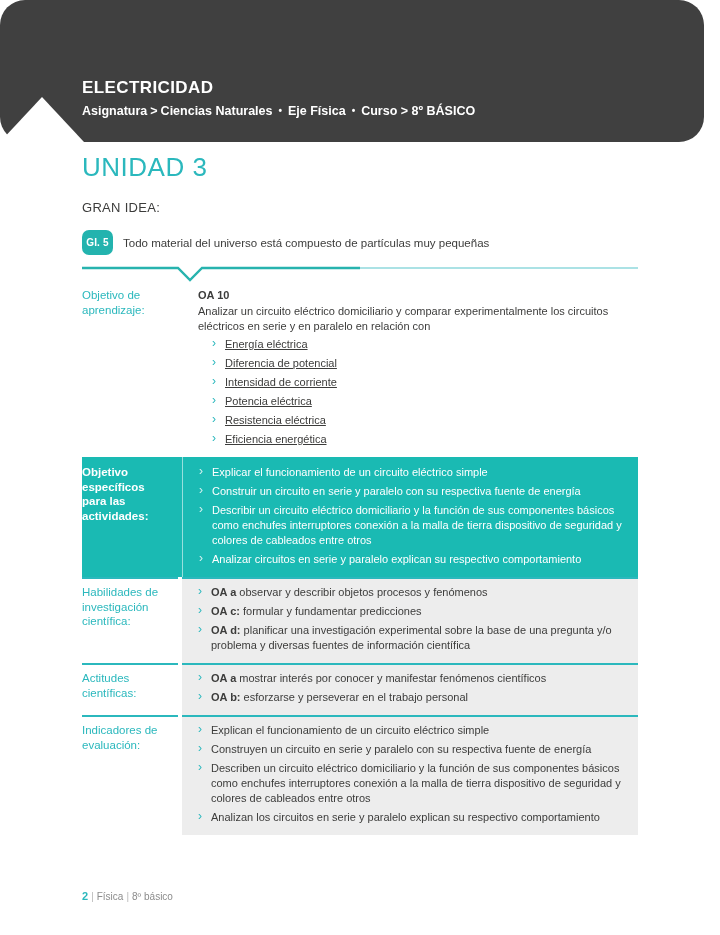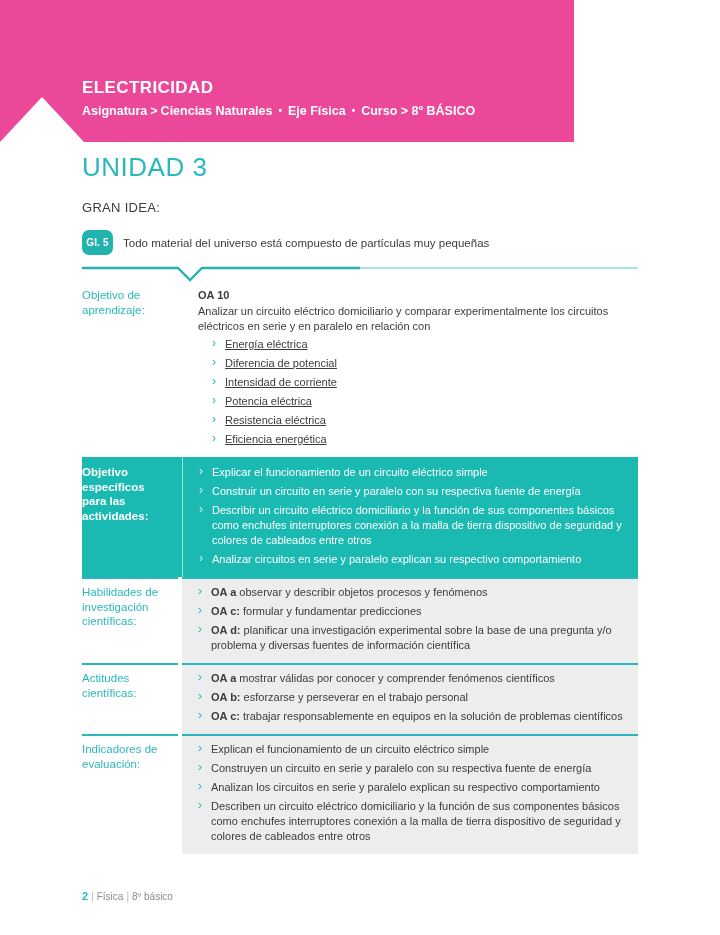--- a/index.html
+++ b/index.html
@@ -13,23 +13,24 @@
     font-family: "Liberation Sans", sans-serif;
     color: #3c3c3b;
     position: relative;
     overflow: hidden;
   }
 
   
   .header {
     position: absolute;
     left: 0; top: 0;
-    width: 574px;
+    width: 704px;
     height: 142px;
-    background: #ec4899;
+    background: #404040;
+    border-radius: 25px;
   }
   .header-notch {
     position: absolute;
     left: 0;
     bottom: 0;
     width: 84px;
     height: 46px;
     overflow: hidden;
   }
   .header-notch svg { display: block; }
@@ -298,49 +299,48 @@
       <ul class="bullets">
         <li>Explicar el funcionamiento de un circuito eléctrico simple</li>
         <li>Construir un circuito en serie y paralelo  con su respectiva fuente de energía</li>
         <li>Describir un circuito eléctrico domiciliario y la función de sus componentes básicos  como enchufes  interruptores  conexión a la malla de tierra dispositivo de seguridad y colores de cableados  entre otros</li>
         <li>Analizar circuitos en serie y paralelo  explican su respectivo comportamiento</li>
       </ul>
     </div>
   </div>
 
   <div class="row row-gray row-sep-top row-sep-left">
-    <div class="label-cell">Habilidades de investigación científicas:</div>
+    <div class="label-cell">Habilidades de investigación científica:</div>
     <div class="content-cell">
       <ul class="bullets">
         <li><span class="b">OA a</span><span> observar y describir objetos  procesos y fenómenos</span></li>
         <li><span class="b">OA c:</span><span> formular y fundamentar predicciones</span></li>
         <li><span class="b">OA d:</span><span> planificar una investigación experimental sobre la base de una pregunta y/o problema y diversas fuentes de información científica</span></li>
       </ul>
     </div>
   </div>
 
   <div class="row row-gray row-sep-top row-sep-left">
     <div class="label-cell">Actitudes científicas:</div>
     <div class="content-cell">
       <ul class="bullets">
-        <li><span class="b">OA a</span><span> mostrar válidas por conocer y comprender fenómenos científicos</span></li>
+        <li><span class="b">OA a</span><span> mostrar interés por conocer y manifestar fenómenos científicos</span></li>
         <li><span class="b">OA b:</span><span> esforzarse y perseverar en el trabajo personal</span></li>
-        <li><span class="b">OA c:</span><span> trabajar responsablemente  en equipos en la solución de problemas científicos</span></li>
       </ul>
     </div>
   </div>
 
   <div class="row row-gray row-sep-top row-sep-left">
     <div class="label-cell">Indicadores de evaluación:</div>
     <div class="content-cell">
       <ul class="bullets">
         <li>Explican el funcionamiento de un circuito eléctrico simple</li>
         <li>Construyen un circuito en serie y paralelo  con su respectiva fuente de energía</li>
+        <li>Describen un circuito eléctrico domiciliario y la función de sus componentes básicos  como enchufes  interruptores  conexión a la malla de tierra dispositivo de seguridad y colores de cableados  entre otros</li>
         <li>Analizan los circuitos en serie y paralelo  explican su respectivo comportamiento</li>
-        <li>Describen un circuito eléctrico domiciliario y la función de sus componentes básicos  como enchufes  interruptores  conexión a la malla de tierra dispositivo de seguridad y colores de cableados  entre otros</li>
       </ul>
     </div>
   </div>
 
 </div>
 
 <div class="footer">
   <span class="pagenum">2</span><span class="fsep">|</span><span>Física</span><span class="fsep">|</span><span>8º básico</span>
 </div>
 

